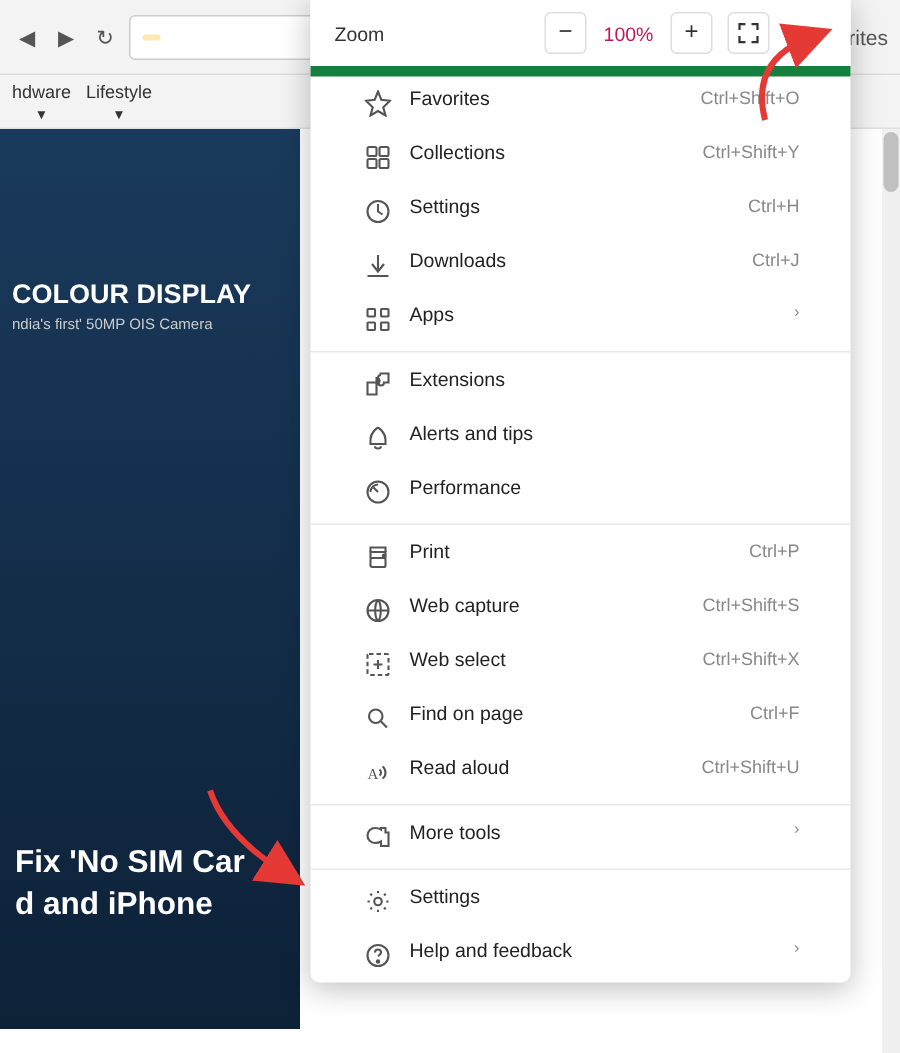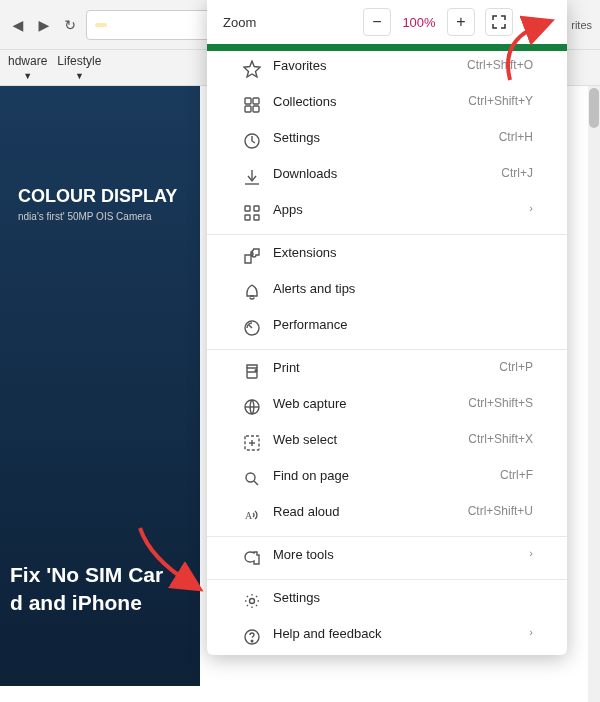--- a/index.html
+++ b/index.html
@@ -91,21 +91,21 @@
     .page-content {
       width: 200px;
       height: 600px;
       background: linear-gradient(180deg, #1a3a5c 0%, #0d2137 100%);
       position: absolute;
       top: 86px;
       left: 0;
     }
 
     .page-banner {
-      padding: 20px 18px;
+      padding: 20px 8px;
       color: white;
     }
 
     .page-banner .colour-display {
       font-size: 18px;
       font-weight: bold;
       color: #fff;
       margin-top: 80px;
     }
 
@@ -291,21 +291,21 @@
 <div class="browser-bg">
 
   <div class="browser-toolbar">
     <div class="toolbar-icon">◀</div>
     <div class="toolbar-icon">▶</div>
     <div class="toolbar-icon">↻</div>
     <div class="address-bar">
       <span class="address-text"></span>
     </div>
     <div class="toolbar-icon">☆</div>
-    <div style="font-size:11px; color:#555; margin-left:4px;text-align:center;">rites</div>
+    <div style="font-size:14px; color:#555; margin-left:4px;text-align:center;">rites</div>
   </div>
 
   <div class="nav-bar">
     <div class="nav-item">
       <span>hdware</span>
       <span class="arrow">▼</span>
     </div>
     <div class="nav-item">
       <span>Lifestyle</span>
       <span class="arrow">▼</span>

